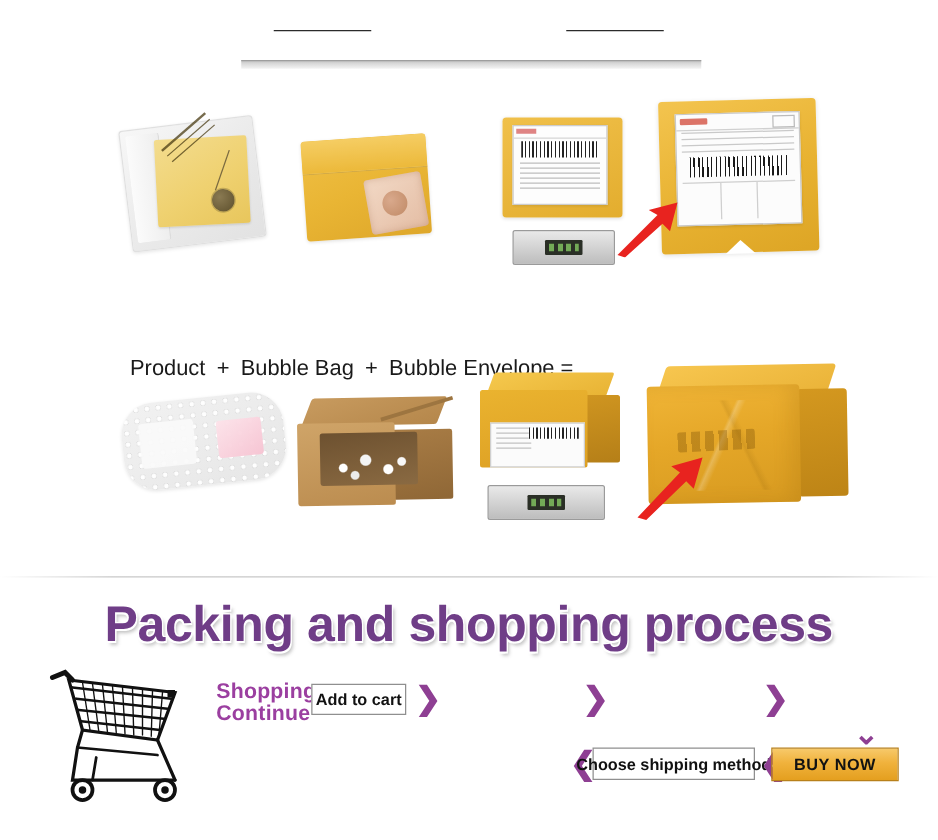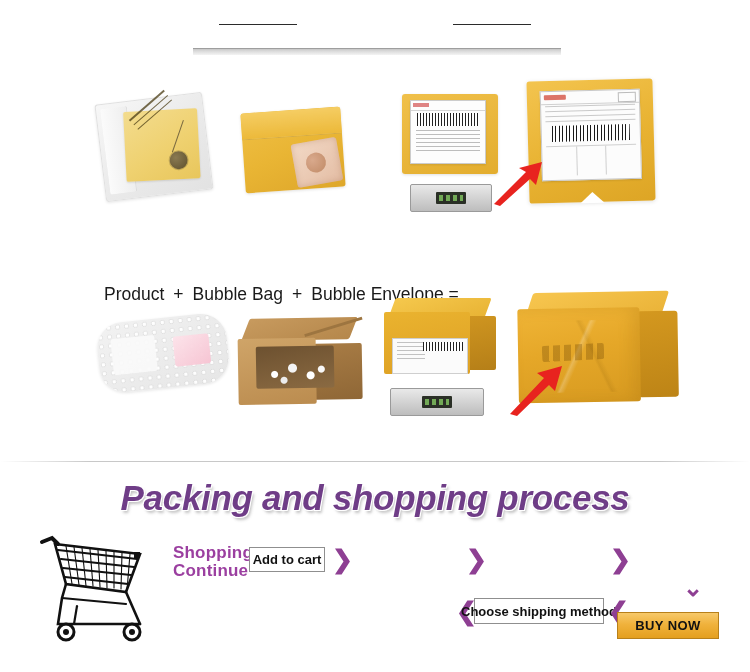--- a/index.html
+++ b/index.html
@@ -313,21 +313,21 @@
 
   
   .divider{
     position:absolute;left:0;top:461px;width:750px;height:1px;
     background:linear-gradient(90deg,rgba(200,200,200,0),rgba(190,190,190,.85) 12%,rgba(190,190,190,.85) 88%,rgba(200,200,200,0));
   }
 
   
   .ps-title{
     position:absolute;left:0;top:478px;width:750px;text-align:center;
-    font-size:35px;font-weight:bold;font-style:italic;
+    font-size:40px;font-weight:bold;
     color:#6f3d87;
     letter-spacing:-0.3px;
     text-shadow:
       -1px -1px 0 #ffffff, 1px -1px 0 #ffffff, -1px 1px 0 #ffffff, 1px 1px 0 #ffffff,
       2px 3px 3px rgba(120,120,120,.45);
     white-space:nowrap;
   }
 
   
   .cart{position:absolute;left:22px;top:528px;width:132px;height:120px;}
@@ -376,21 +376,20 @@
     position:absolute;left:683px;top:36px;
     font-size:24px;font-weight:bold;color:#8e3f93;line-height:24px;
   }
   .buy-now{
     position:absolute;left:617px;top:58px;width:102px;height:27px;
     background:linear-gradient(180deg,#f7c96a 0%,#f0b23c 45%,#e49f1f 100%);
     border:1px solid #b8801a;
     display:flex;align-items:center;justify-content:center;
     font-size:13px;font-weight:bold;color:#121212;letter-spacing:.4px;
     box-sizing:border-box;
-    margin-top:14px;
   }
 </style>
 </head>
 <body>
 
 <div class="header">
   <div class="header-inner">
     <span class="hline left"></span>
     <span class="hline right"></span>
   </div>

